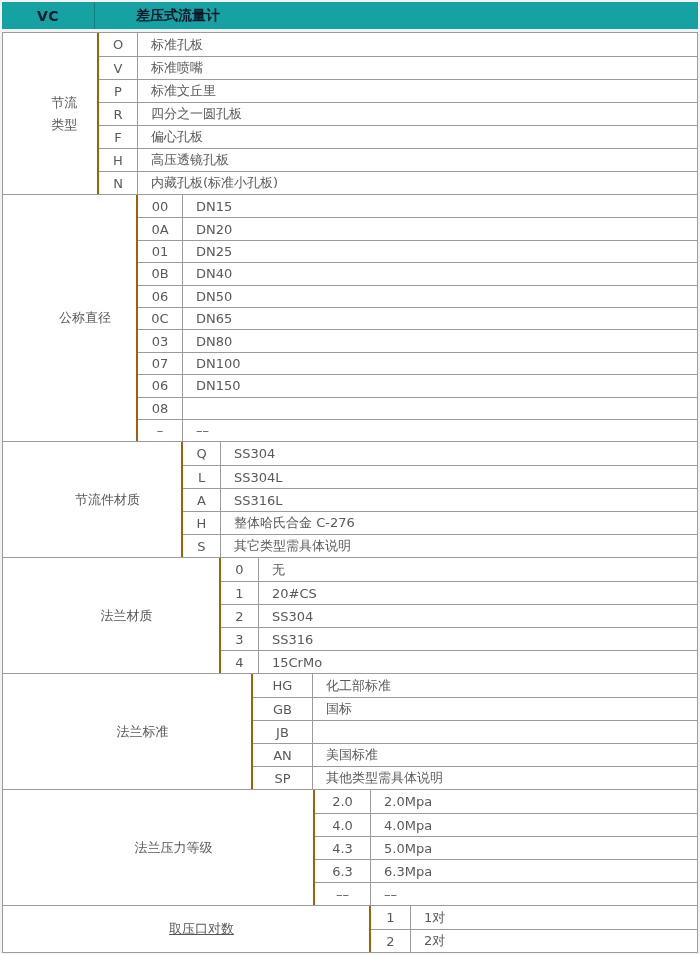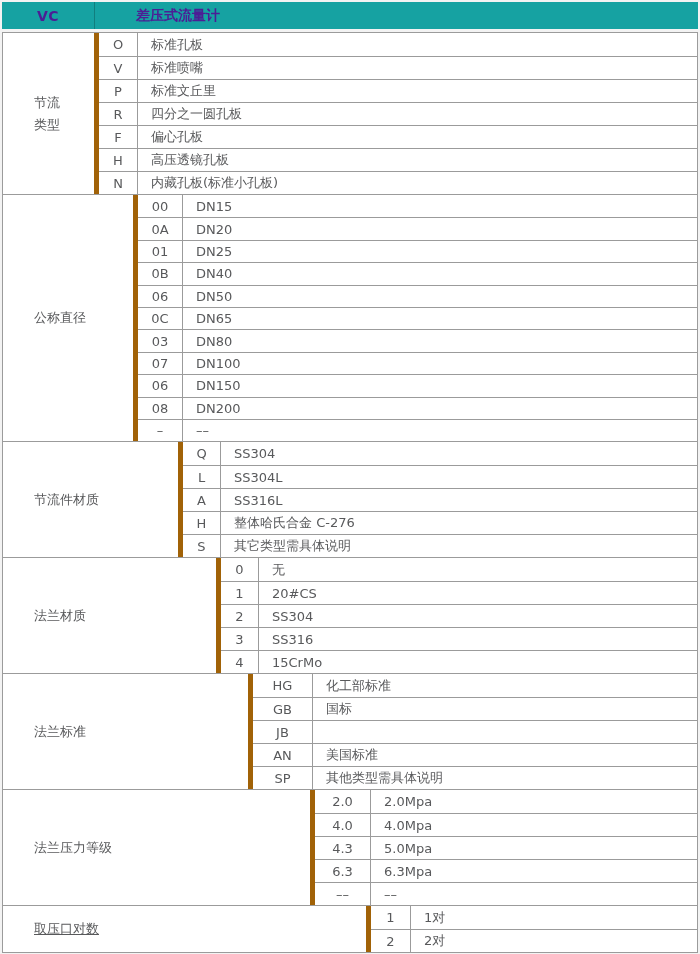--- a/index.html
+++ b/index.html
@@ -19,21 +19,21 @@
     position: absolute;
     top: 2px;
     left: 2px;
     width: 696px;
   }
   
   .hdr {
     display: flex;
     height: 27px;
     background: #16a2a2;
-    color: #4c1d95;
+    color: #0f172a;
     font-size: 14px;
     font-weight: bold;
     margin-bottom: 3px;
   }
   .hdr-code {
     width: 93px;
     display: flex;
     align-items: center;
     justify-content: center;
     border-right: 1px solid rgba(0,0,0,0.22);
@@ -54,23 +54,24 @@
   }
   .sec {
     display: flex;
     border-top: 1px solid #9b9b9b;
   }
   .sec:first-child { border-top: none; }
   .sec-label {
     display: flex;
     align-items: center;
     padding-left: 31px;
-    border-right: 5px solid #a16207;
+    border-right: 2px solid #a16207;
     box-sizing: border-box;
     flex-shrink: 0;
+    justify-content: center;
   }
   .rows { flex: 1; display: flex; flex-direction: column; }
   .row {
     display: flex;
     height: 23px;
     border-top: 1px solid #9b9b9b;
     box-sizing: border-box;
   }
   .row:first-child { border-top: none; }
   .code {
@@ -186,21 +187,20 @@
           <div class="row">
             <div class="code">07</div>
             <div class="val">DN100</div>
           </div>
           <div class="row">
             <div class="code">06</div>
             <div class="val">DN150</div>
           </div>
           <div class="row">
             <div class="code">08</div>
-            <div class="val">DN200</div>
           </div>
           <div class="row">
             <div class="code">–</div>
             <div class="val">––</div>
           </div>
         </div>
       </div>
       <div class="sec s3">
         <div class="sec-label">
           <span>节流件材质</span>

